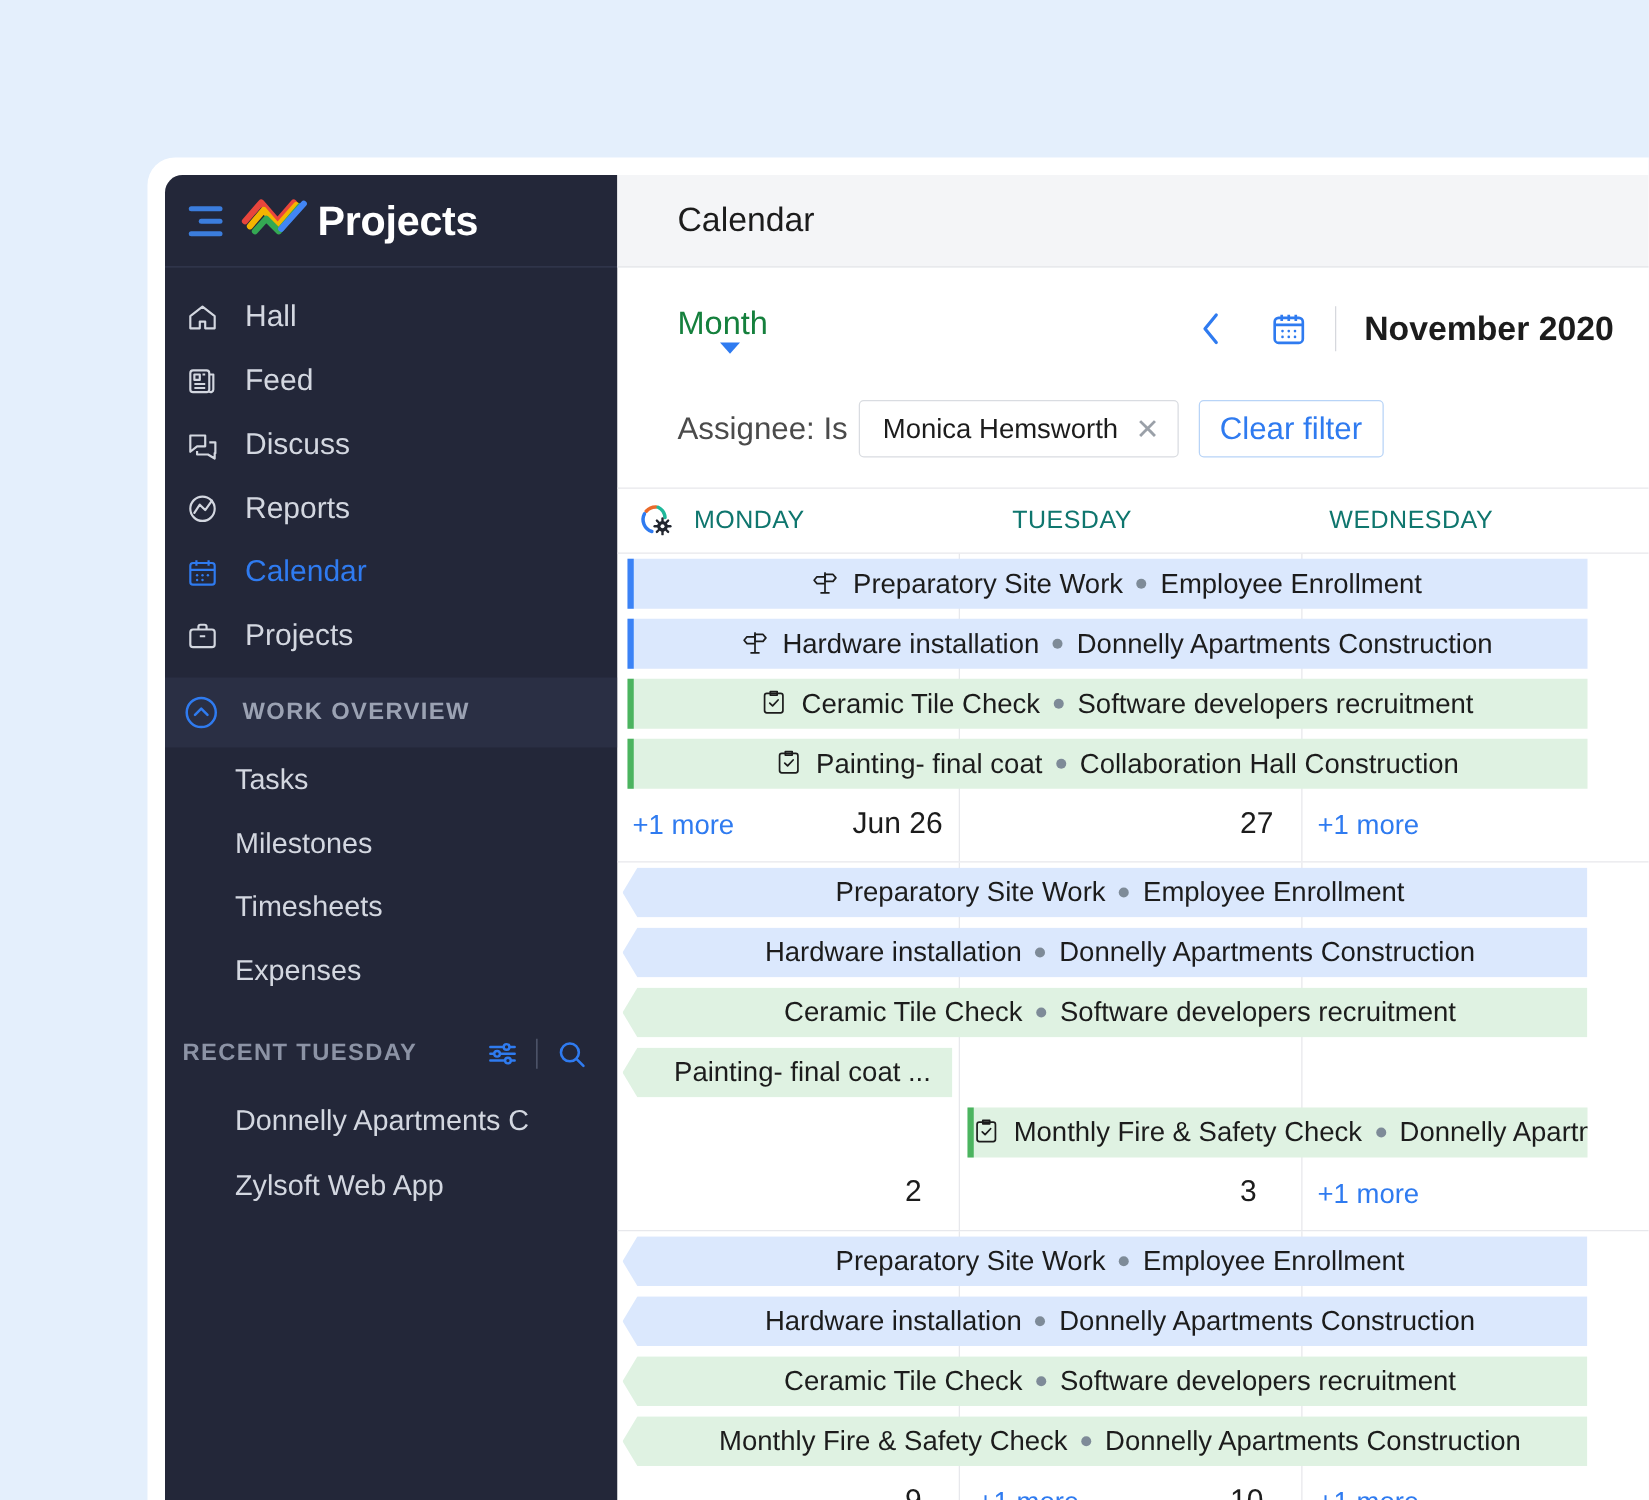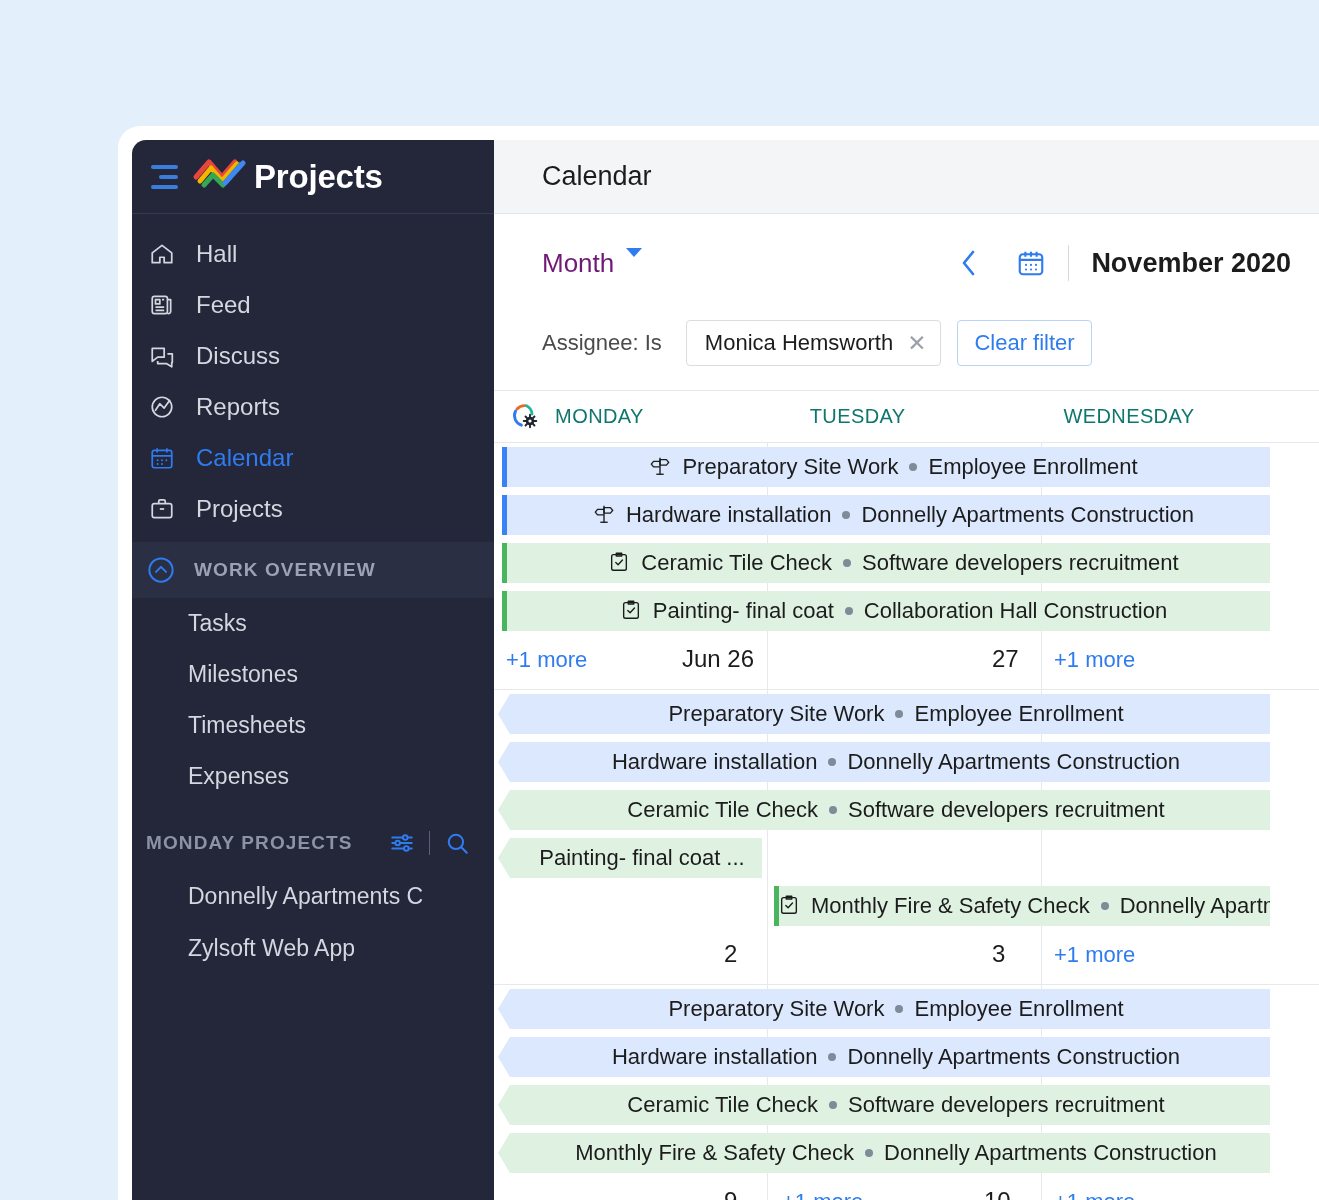--- a/index.html
+++ b/index.html
@@ -128,54 +128,54 @@
     padding-left: 48px;
   }
   #page-title { font-size: 27px; color: #1c1c1c; }
 
   #toolbar {
     height: 98px;
     display: flex; align-items: center;
     padding: 0 28px 0 48px;
   }
   #view-select {
-    color: #701a75; font-size: 26px;
-    display: flex; align-items: flex-start; cursor: pointer;
+    color: #15803d; font-size: 26px;
+    display: flex; align-items: center; cursor: pointer; flex-direction: column;
   }
   #view-select .caret {
     width: 0; height: 0; margin-left: 12px;
     border-left: 8px solid transparent;
     border-right: 8px solid transparent;
     border-top: 9px solid #2f7bf0;
   }
   #nav-right { margin-left: auto; display: flex; align-items: center; }
   #prev-month { cursor: pointer; margin-right: 34px; display:flex; }
   #cal-icon-btn { cursor: pointer; display:flex; }
   #nav-divider { width: 1px; height: 36px; background: #d6d8dd; margin: 0 22px; }
   #month-label { font-size: 27px; font-weight: 700; color: #1c1c1c; }
 
   #filter-bar {
     display: flex; align-items: center;
     padding-left: 48px;
     height: 62px;
   }
-  #filter-label { font-size: 22px; color: #4b4b4b; margin-right: 24px; }
+  #filter-label { font-size: 25px; color: #4b4b4b; margin-right: 9px; }
   #assignee-chip {
     border: 1px solid #d9dce1; border-radius: 4px;
     height: 46px; min-width: 244px;
     display: flex; align-items: center; justify-content: space-between;
     padding: 0 14px 0 18px; margin-right: 16px; cursor: pointer;
   }
   #assignee-chip .chip-text { font-size: 22px; color: #1c1c1c; }
   #assignee-chip .chip-x { color: #9aa0a8; font-size: 23px; margin-left: 14px; }
   #clear-filter {
     border: 1px solid #b8d4f7; border-radius: 4px;
     height: 46px; padding: 0 16px;
     display: flex; align-items: center;
-    color: #2f7bf0; font-size: 22px; background: #fff; cursor: pointer;
+    color: #2f7bf0; font-size: 25px; background: #fff; cursor: pointer;
   }
 
   
   #calendar { margin-top: 16px; }
   #cal-headrow {
     display: flex; align-items: center;
     height: 52px;
     border-top: 1px solid #e7e8ec;
     padding-left: 0;
   }
@@ -349,21 +349,21 @@
         </div>
       <div class="sub-item">
           <span>Timesheets</span>
         </div>
       <div class="sub-item">
           <span>Expenses</span>
         </div>
     </div>
 
     <div class="recent-head">
-      <span class="recent-label">MONDAY PROJECTS</span>
+      <span class="recent-label">RECENT TUESDAY</span>
       <span class="tool">
         <svg width="26" height="26" viewBox="0 0 24 24" fill="none" stroke="#2f7bf0" stroke-width="1.8" stroke-linecap="round">
           <path d="M3 7 h18 M3 12 h18 M3 17 h18"></path>
           <circle cx="15" cy="7" r="2.1" fill="#232739"></circle>
           <circle cx="8" cy="12" r="2.1" fill="#232739"></circle>
           <circle cx="16" cy="17" r="2.1" fill="#232739"></circle>
         </svg>
       </span>
       <span class="sep"></span>
       <span class="tool" style="margin-left:14px">

